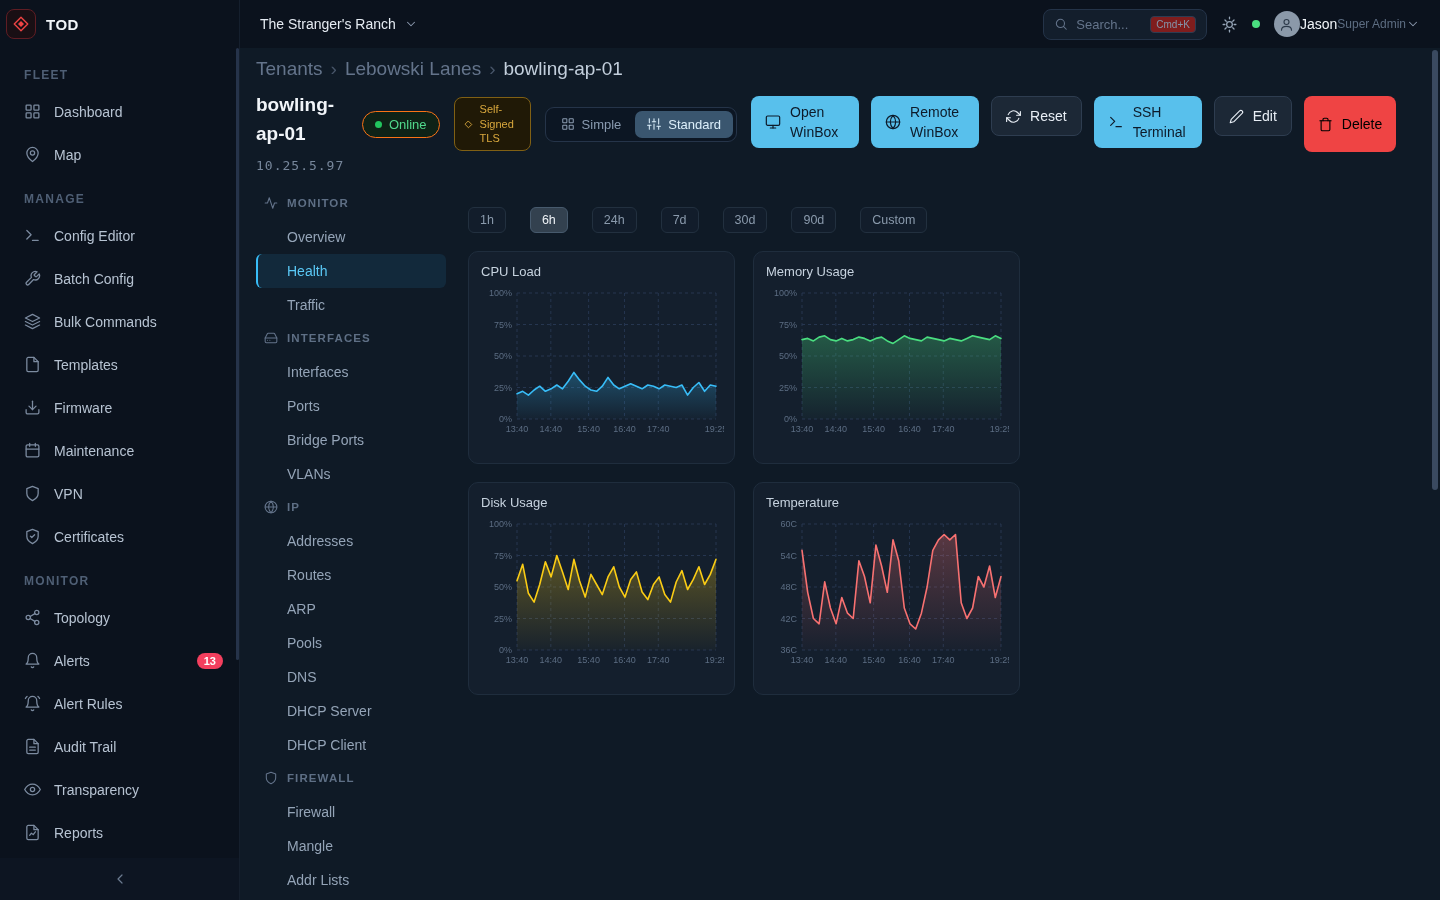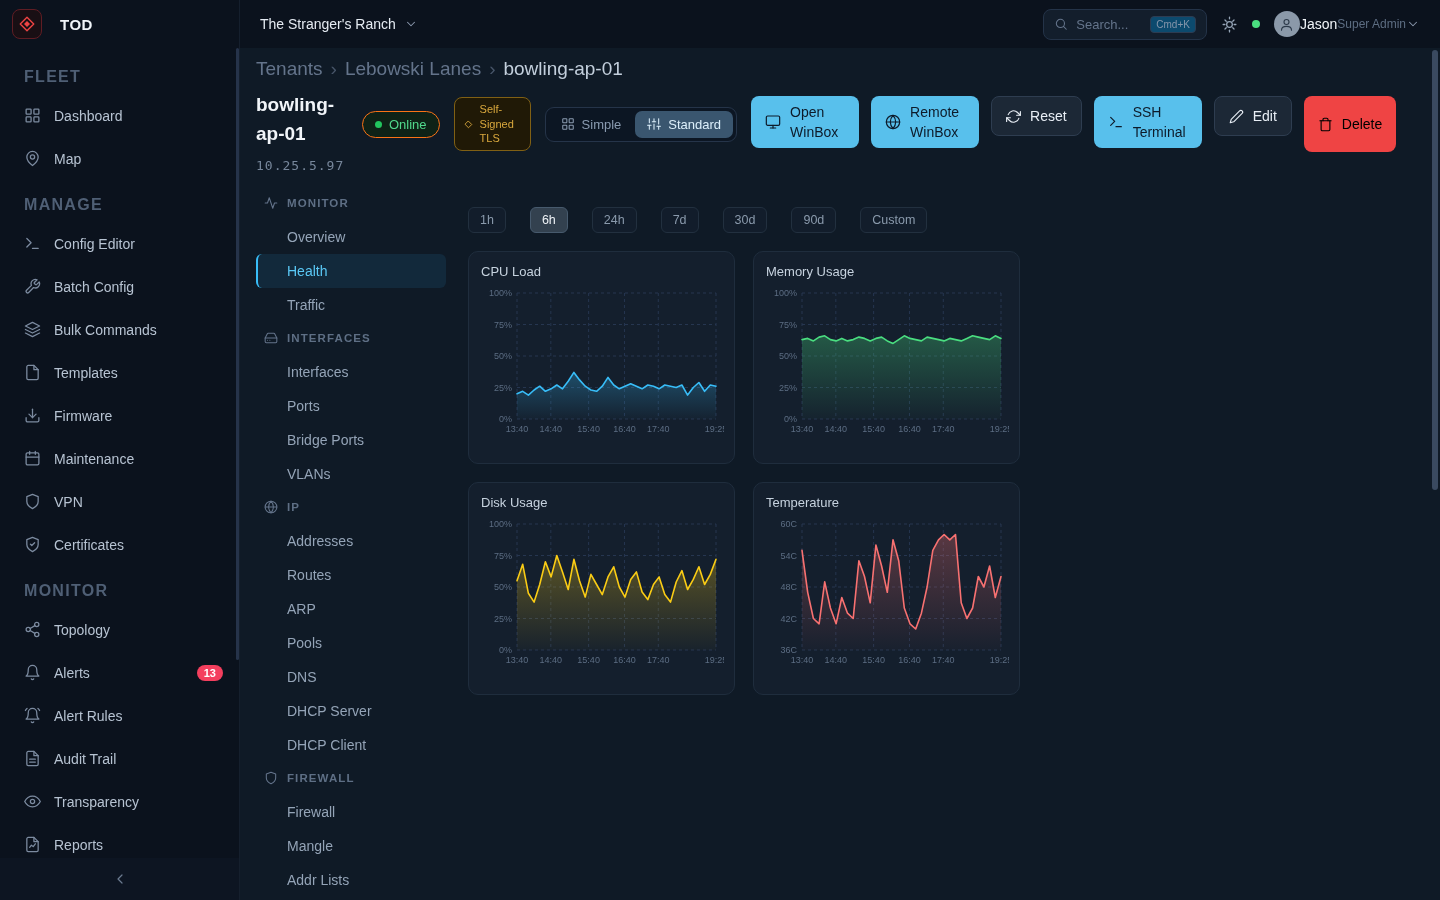--- a/index.html
+++ b/index.html
@@ -4,43 +4,43 @@
 <style>
 *{box-sizing:border-box;margin:0;padding:0}
 html,body{width:1440px;height:900px;overflow:hidden;background:#0a1019;color:#e2e8f0;font-family:"Liberation Sans",sans-serif}
 .app{display:flex;width:1440px;height:900px;position:relative}
 .icon{display:inline-flex;align-items:center;justify-content:center;flex:none}
 .icon svg{width:16px;height:16px;fill:none;stroke:currentColor;stroke-width:1.8;stroke-linecap:round;stroke-linejoin:round}
 .icon.s14 svg{width:14px;height:14px}
 .icon.s12 svg{width:11px;height:11px}
 
 .sidebar{width:240px;flex:none;background:#0b121d;display:flex;flex-direction:column;border-right:1px solid #151f2d}
-.logo-row{height:48px;display:flex;align-items:center;gap:18px;padding:0 12px;flex:none;cursor:pointer}
+.logo-row{height:48px;display:flex;align-items:center;gap:10px;padding:0 6px;flex:none;cursor:pointer}
 .logo-mark{width:30px;height:30px;border-radius:8px;background:#190f14;border:1px solid #5f1d24}
 .logo-mark svg{width:18px;height:18px}
 .logo-text{font-size:15px;font-weight:700;letter-spacing:.5px;color:#f1f5f9}
 #sidebar-nav{flex:1;overflow:hidden;padding-top:4px}
-.sec-label{padding:16px 24px 8px;font-size:16px;font-weight:600;letter-spacing:1.3px;color:#4f5f75}
+.sec-label{padding:16px 24px 8px;font-size:12px;font-weight:600;letter-spacing:1.3px;color:#4f5f75}
 .side-item{display:flex;align-items:center;gap:13px;height:43px;padding:0 16px 0 24px;font-size:14px;color:#b7c3d2;cursor:pointer}
 .side-item .icon{color:#7c8ba0}
 .side-item .icon svg{width:17px;height:17px}
 .side-badge{margin-left:auto;background:#f43f5e;color:#fff;font-size:11px;font-weight:700;border-radius:10px;padding:2px 7px}
 .collapse-row{height:42px;flex:none;display:flex;align-items:center;justify-content:center;color:#6b7b90;background:#0d1522;cursor:pointer}
 
 .right{flex:1;display:flex;flex-direction:column;background:#0f1a26;position:relative;min-width:0}
 header{height:48px;flex:none;background:#0b121d;display:flex;align-items:center;padding:0 20px;gap:16px}
 .tenant{display:flex;align-items:center;gap:8px;font-size:14px;color:#e5ebf2;cursor:pointer}
 .chev{color:#8b99ad}
 .chev svg{width:14px;height:14px}
 .hdr-right{margin-left:auto;display:flex;align-items:center;gap:14px}
 .search-box{display:flex;align-items:center;gap:8px;background:#131e2c;border:1px solid #243348;border-radius:8px;padding:6px 10px;cursor:text}
 .search-box .icon{color:#64748b}
 .search-box input{background:transparent;border:0;outline:0;color:#cbd5e1;font-size:13px;width:66px;font-family:inherit}
 .search-box input::placeholder{color:#64748b}
-.kbd{border:1px solid #2d3c52;background:#0c4a6e;border-radius:4px;font-size:10px;color:#8495aa;padding:2px 5px}
+.kbd{border:1px solid #2d3c52;background:#7f1d1d;border-radius:4px;font-size:10px;color:#8495aa;padding:2px 5px}
 .sun{color:#97a6b8;cursor:pointer}
 .sun svg{width:17px;height:17px}
 .status-dot{width:8px;height:8px;border-radius:50%;background:#4ade80}
 .user{display:flex;align-items:center;gap:0;cursor:pointer}
 .avatar{width:26px;height:26px;border-radius:50%;background:#8b99a9;color:#2c3a4a}
 .avatar svg{width:15px;height:15px}
 .user-name{font-size:14px;color:#f1f5f9}
 .user-role{font-size:12px;color:#5d6d82}
 
 main{flex:1;overflow:hidden;padding:10px 24px 0 16px;position:relative}

